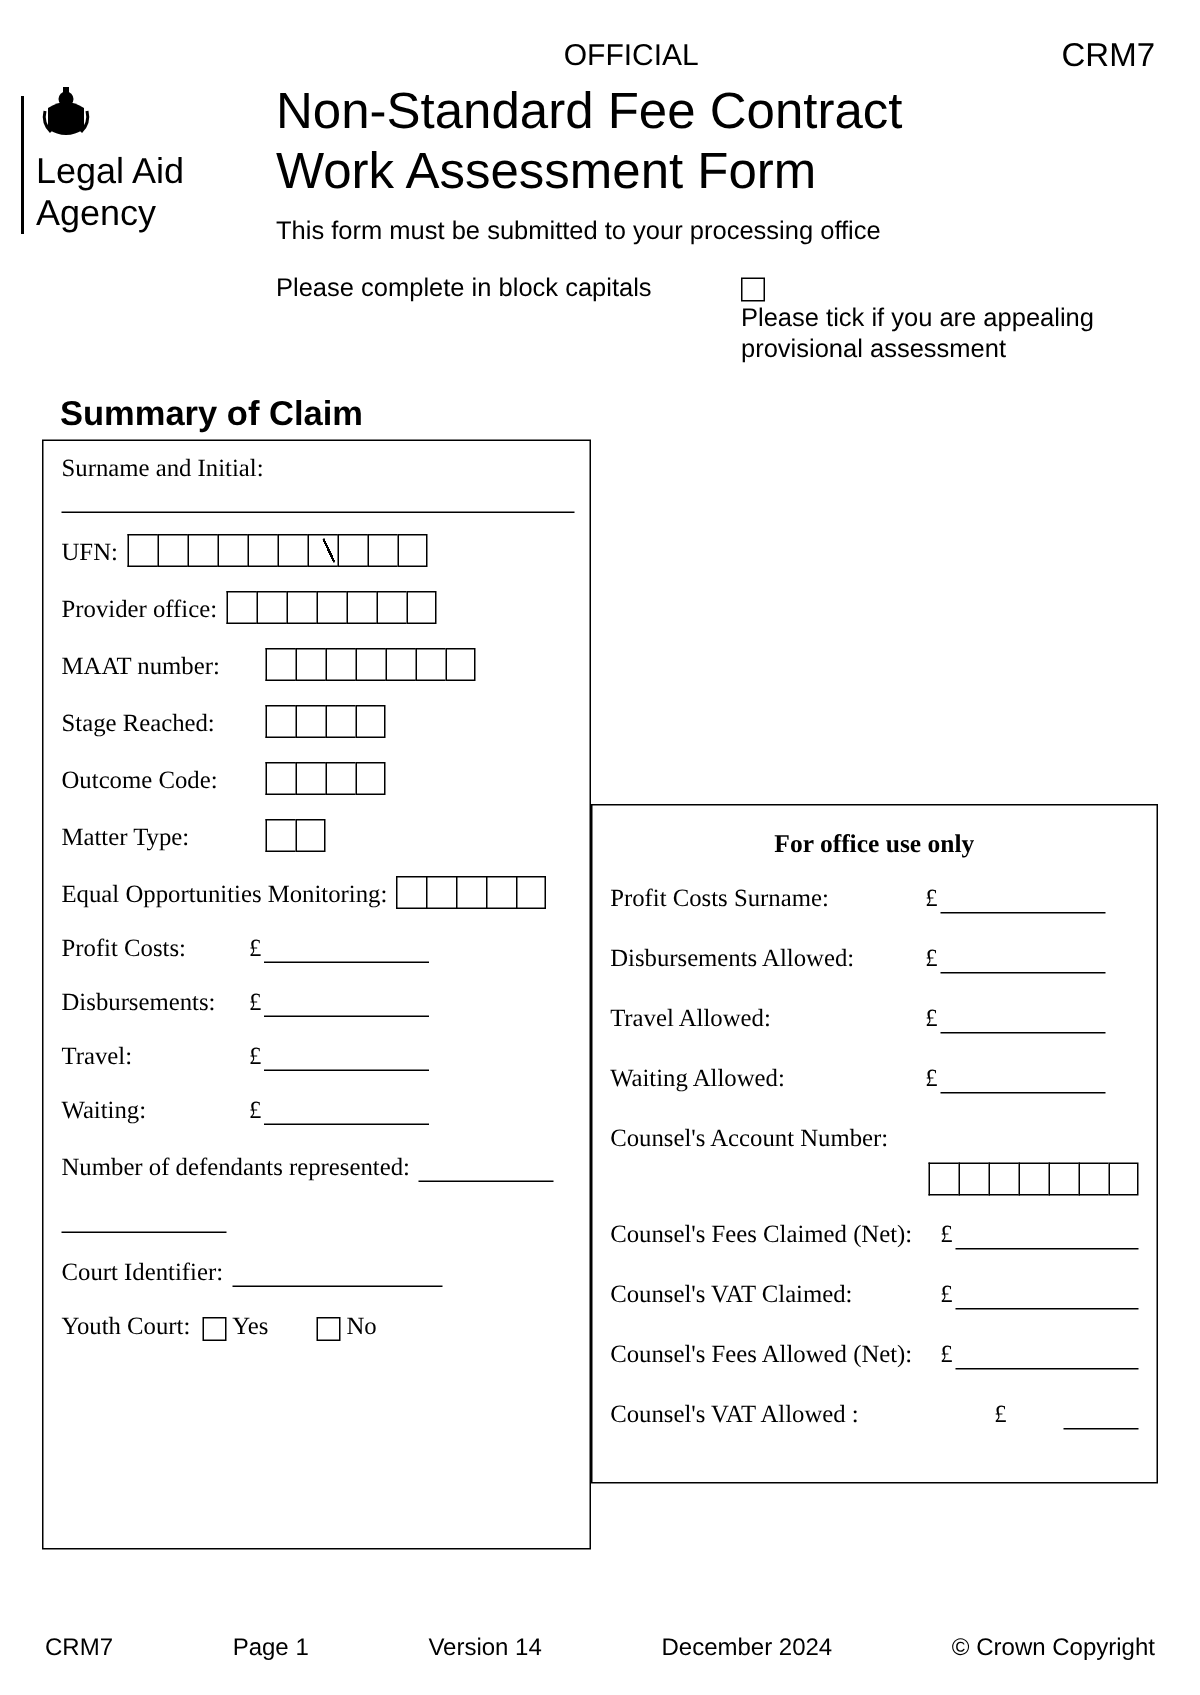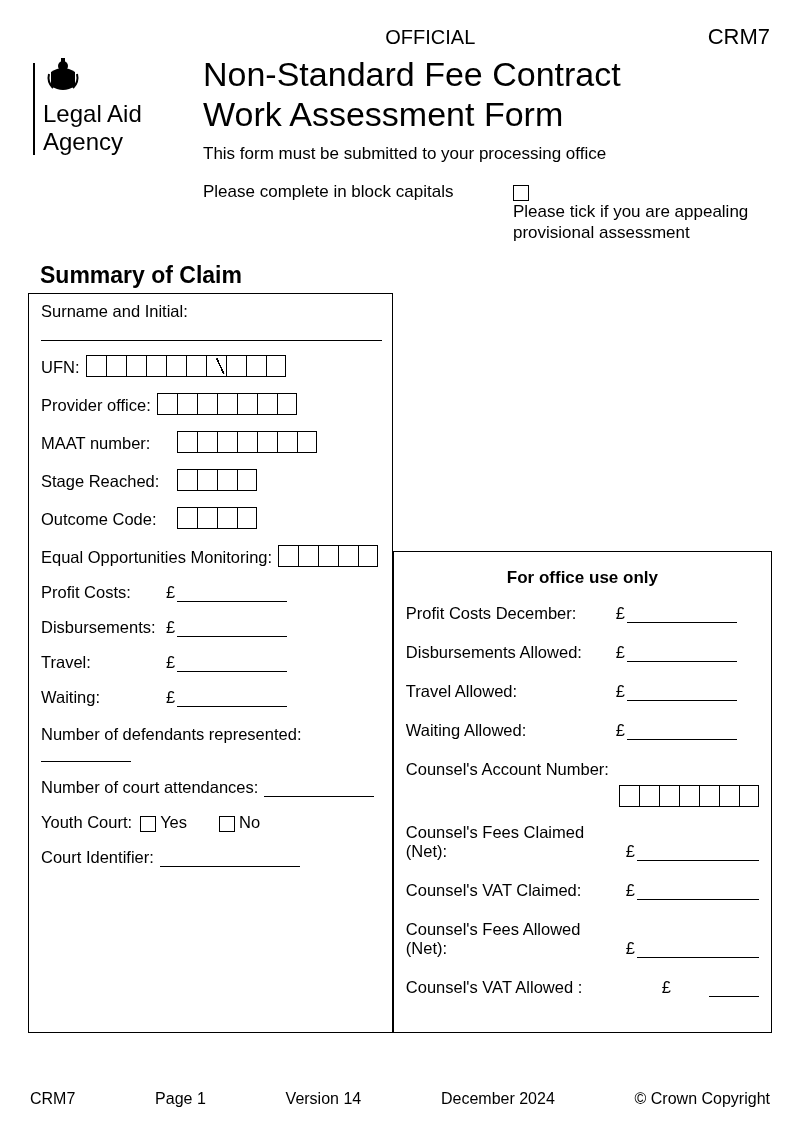--- a/index.html
+++ b/index.html
@@ -5,21 +5,21 @@
   * { box-sizing: border-box; margin: 0; padding: 0; }
   body {
     font-family: Arial, Helvetica, sans-serif;
     background: #fff;
     color: #000;
     width: 800px;
     height: 1130px;
     position: relative;
     font-size: 16px;
   }
-  .page-top { padding: 24px 30px 0 33px; }
+  .page-top { padding: 24px 30px 0 14px; }
   .header-row {
     display: flex;
     justify-content: space-between;
     align-items: center;
     font-size: 20px;
   }
   .header-row .official { flex:1; text-align:center; }
   .header-row .crm { font-size: 22px; }
   .logo-title-row {
     display: flex;
@@ -71,22 +71,23 @@
     margin-top:3px;
   }
   .appeal-text { line-height:1.25; }
   .section-title {
     font-size: 23px;
     font-weight: bold;
     margin: 18px 0 4px 40px;
   }
   .boxes-row {
     display:flex;
-    align-items:flex-end;
+    align-items:center;
     padding: 0 28px 0 28px;
+    font-family: Liberation Serif, serif;
   }
   .left-box {
     border:1px solid #000;
     width: 382px;
     min-height: 740px;
     padding: 8px 10px 10px 12px;
     font-size: 16.5px;
   }
   .right-col {
     flex:1;
@@ -265,20 +266,27 @@
     <div class="field-row">
       <span class="field-label indent-fix">Outcome Code:</span>
       <span class="char-boxes">
         <span class="cbox"></span>
           <span class="cbox"></span>
           <span class="cbox"></span>
           <span class="cbox"></span>
       </span>
     </div>
 
+    <div class="field-row">
+      <span class="field-label indent-fix">Matter Type:</span>
+      <span class="char-boxes">
+        <span class="cbox"></span>
+          <span class="cbox"></span>
+      </span>
+    </div>
 
     <div class="field-row">
       <span class="field-label">Equal Opportunities Monitoring:</span>
       <span class="char-boxes">
         <span class="cbox"></span>
           <span class="cbox"></span>
           <span class="cbox"></span>
           <span class="cbox"></span>
           <span class="cbox"></span>
       </span>
@@ -303,44 +311,43 @@
       <span class="money-label">Waiting:</span>
       <span class="pound">£</span>
       <span class="underline w110"></span>
     </div>
 
     <div class="field-row" style="margin-top:18px;">
       <span class="field-label">Number of defendants represented:</span>
       <span class="underline w90"></span>
     </div>
     <div class="field-row">
-      <span class="field-label">Number of court attendances:</span>
       <span class="underline w110"></span>
     </div>
+    <div class="field-row">
+      <span class="field-label">Court Identifier:</span>
+      <span class="underline w140"></span>
+    </div>
+
     <div class="field-row yn-row">
       <span class="field-label">Youth Court:</span>
       <span class="checkbox"></span>
       <span>Yes</span>
       <span style="display:inline-block; width:30px;"></span>
       <span class="checkbox"></span>
       <span>No</span>
     </div>
-
-    <div class="field-row">
-      <span class="field-label">Court Identifier:</span>
-      <span class="underline w140"></span>
-    </div>
   </div>
 
   <div class="right-col">
     <div class="right-box">
       <div class="office-title">For office use only</div>
 
       <div class="office-row">
-        <span class="money-label2">Profit Costs December:</span>
+        <span class="money-label2">Profit Costs Surname:</span>
         <span class="pound">£</span>
         <span class="underline w110"></span>
       </div>
       <div class="office-row">
         <span class="money-label2">Disbursements Allowed:</span>
         <span class="pound">£</span>
         <span class="underline w110"></span>
       </div>
       <div class="office-row">
         <span class="money-label2">Travel Allowed:</span>

